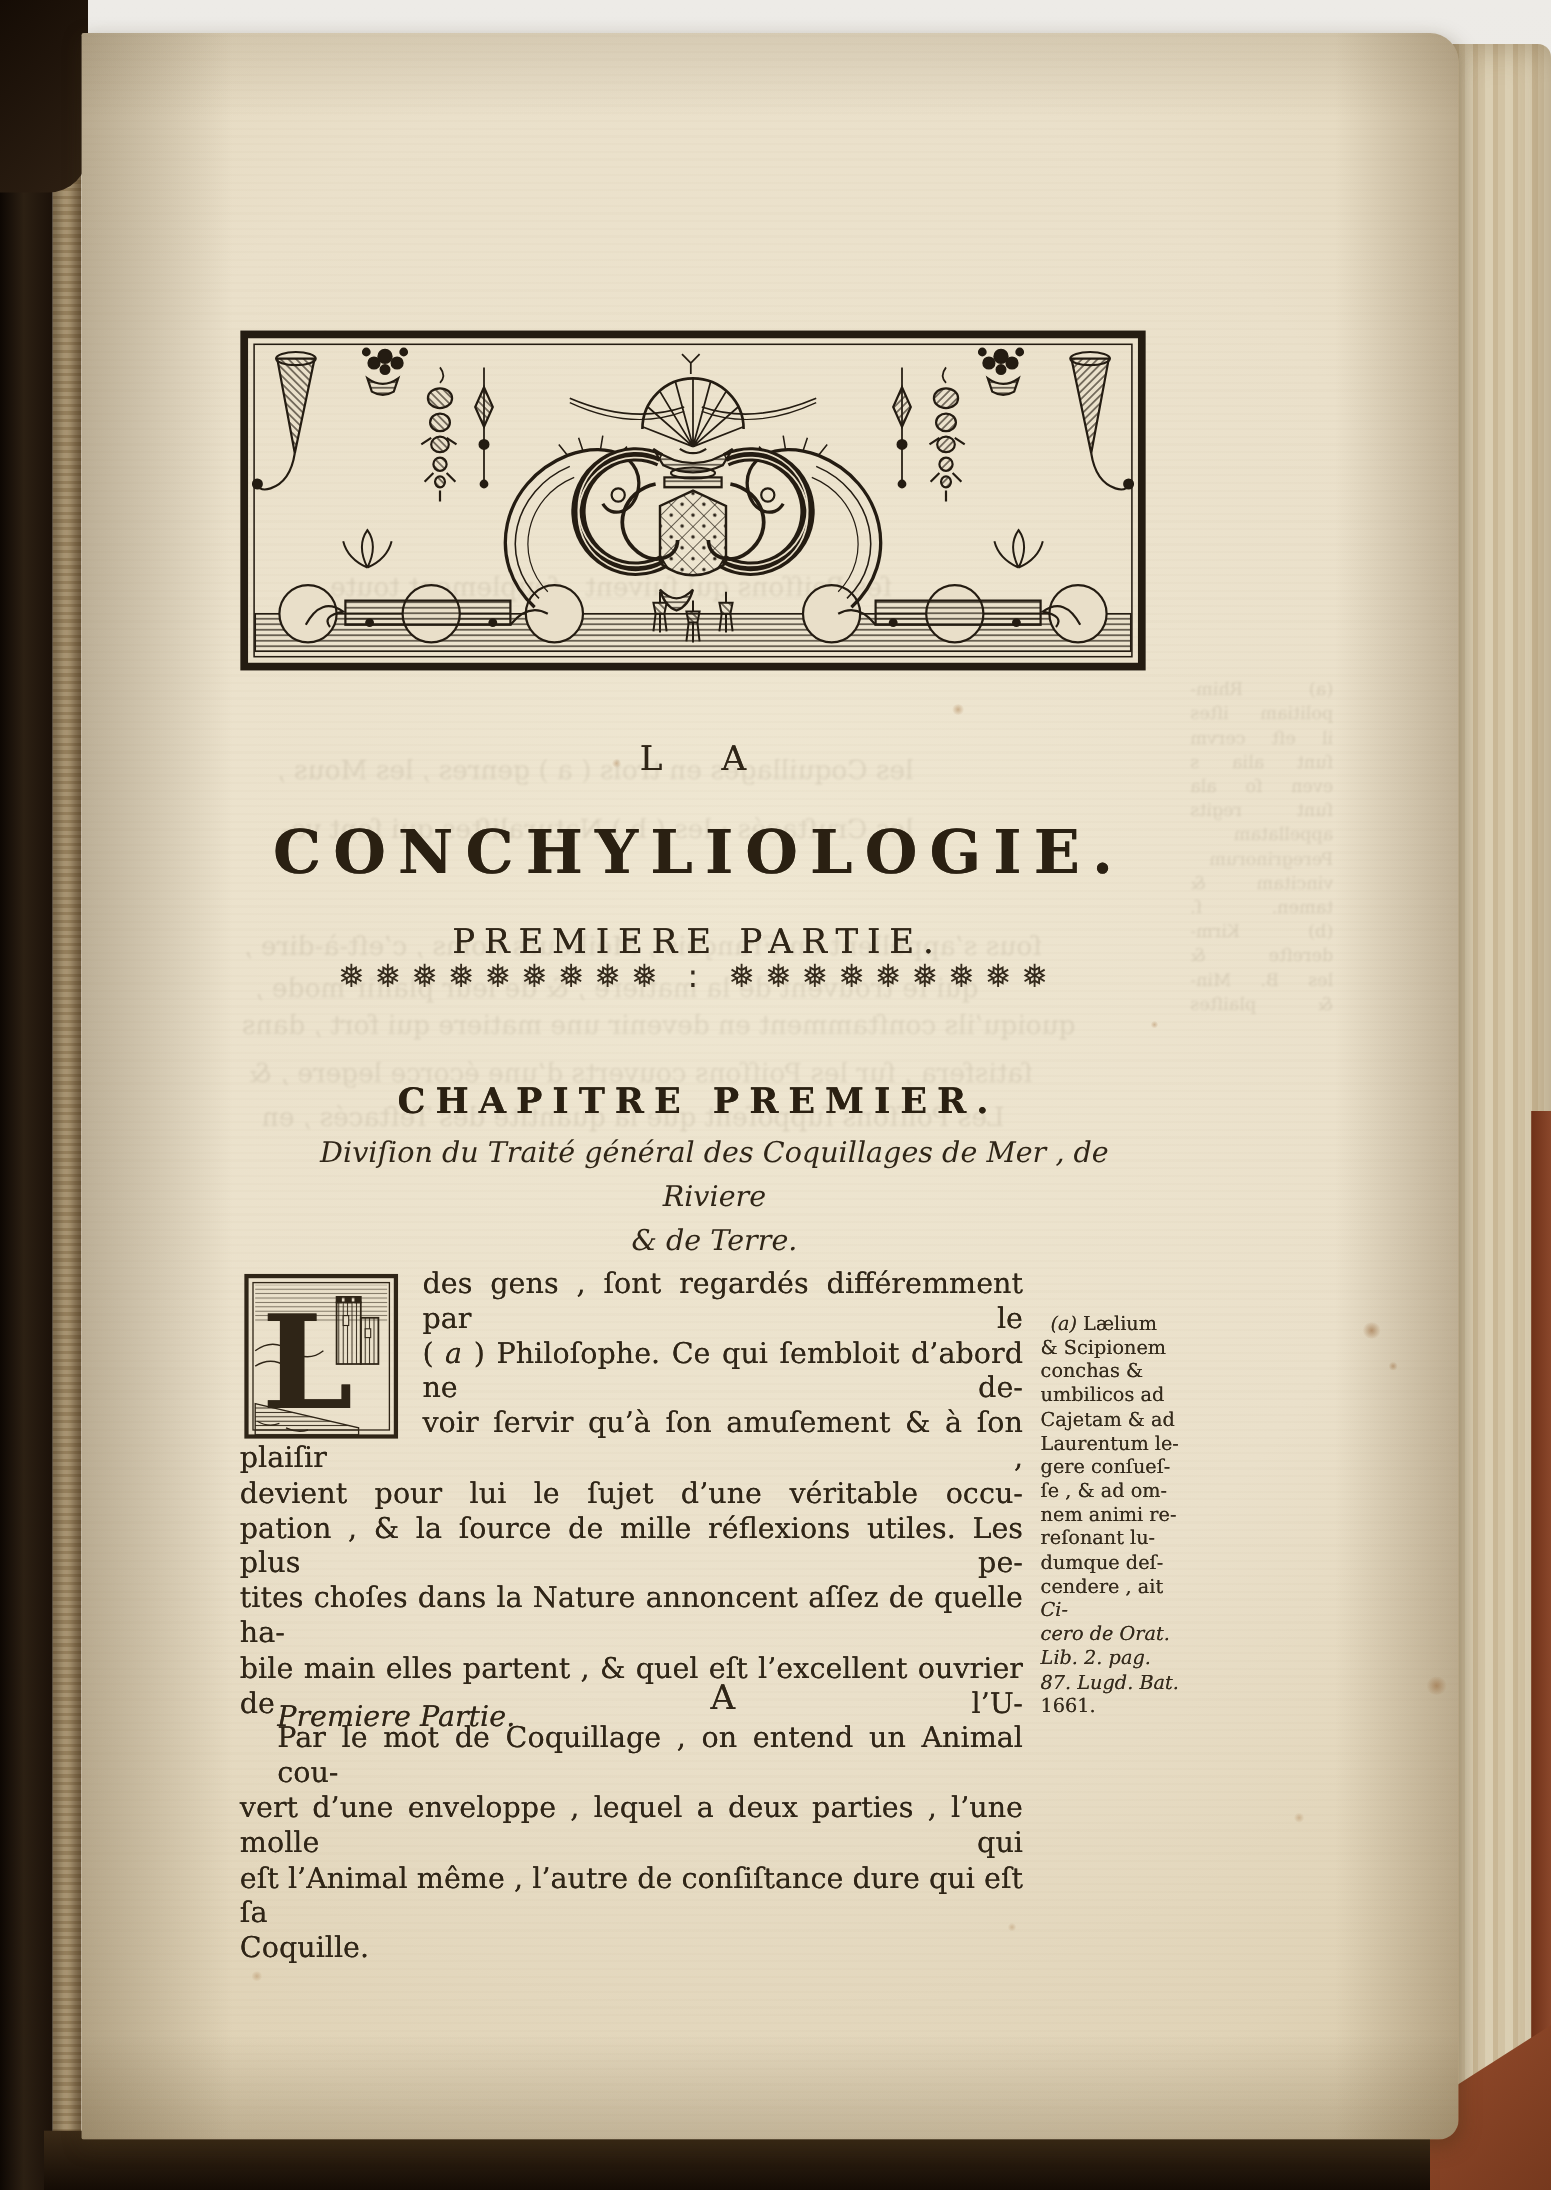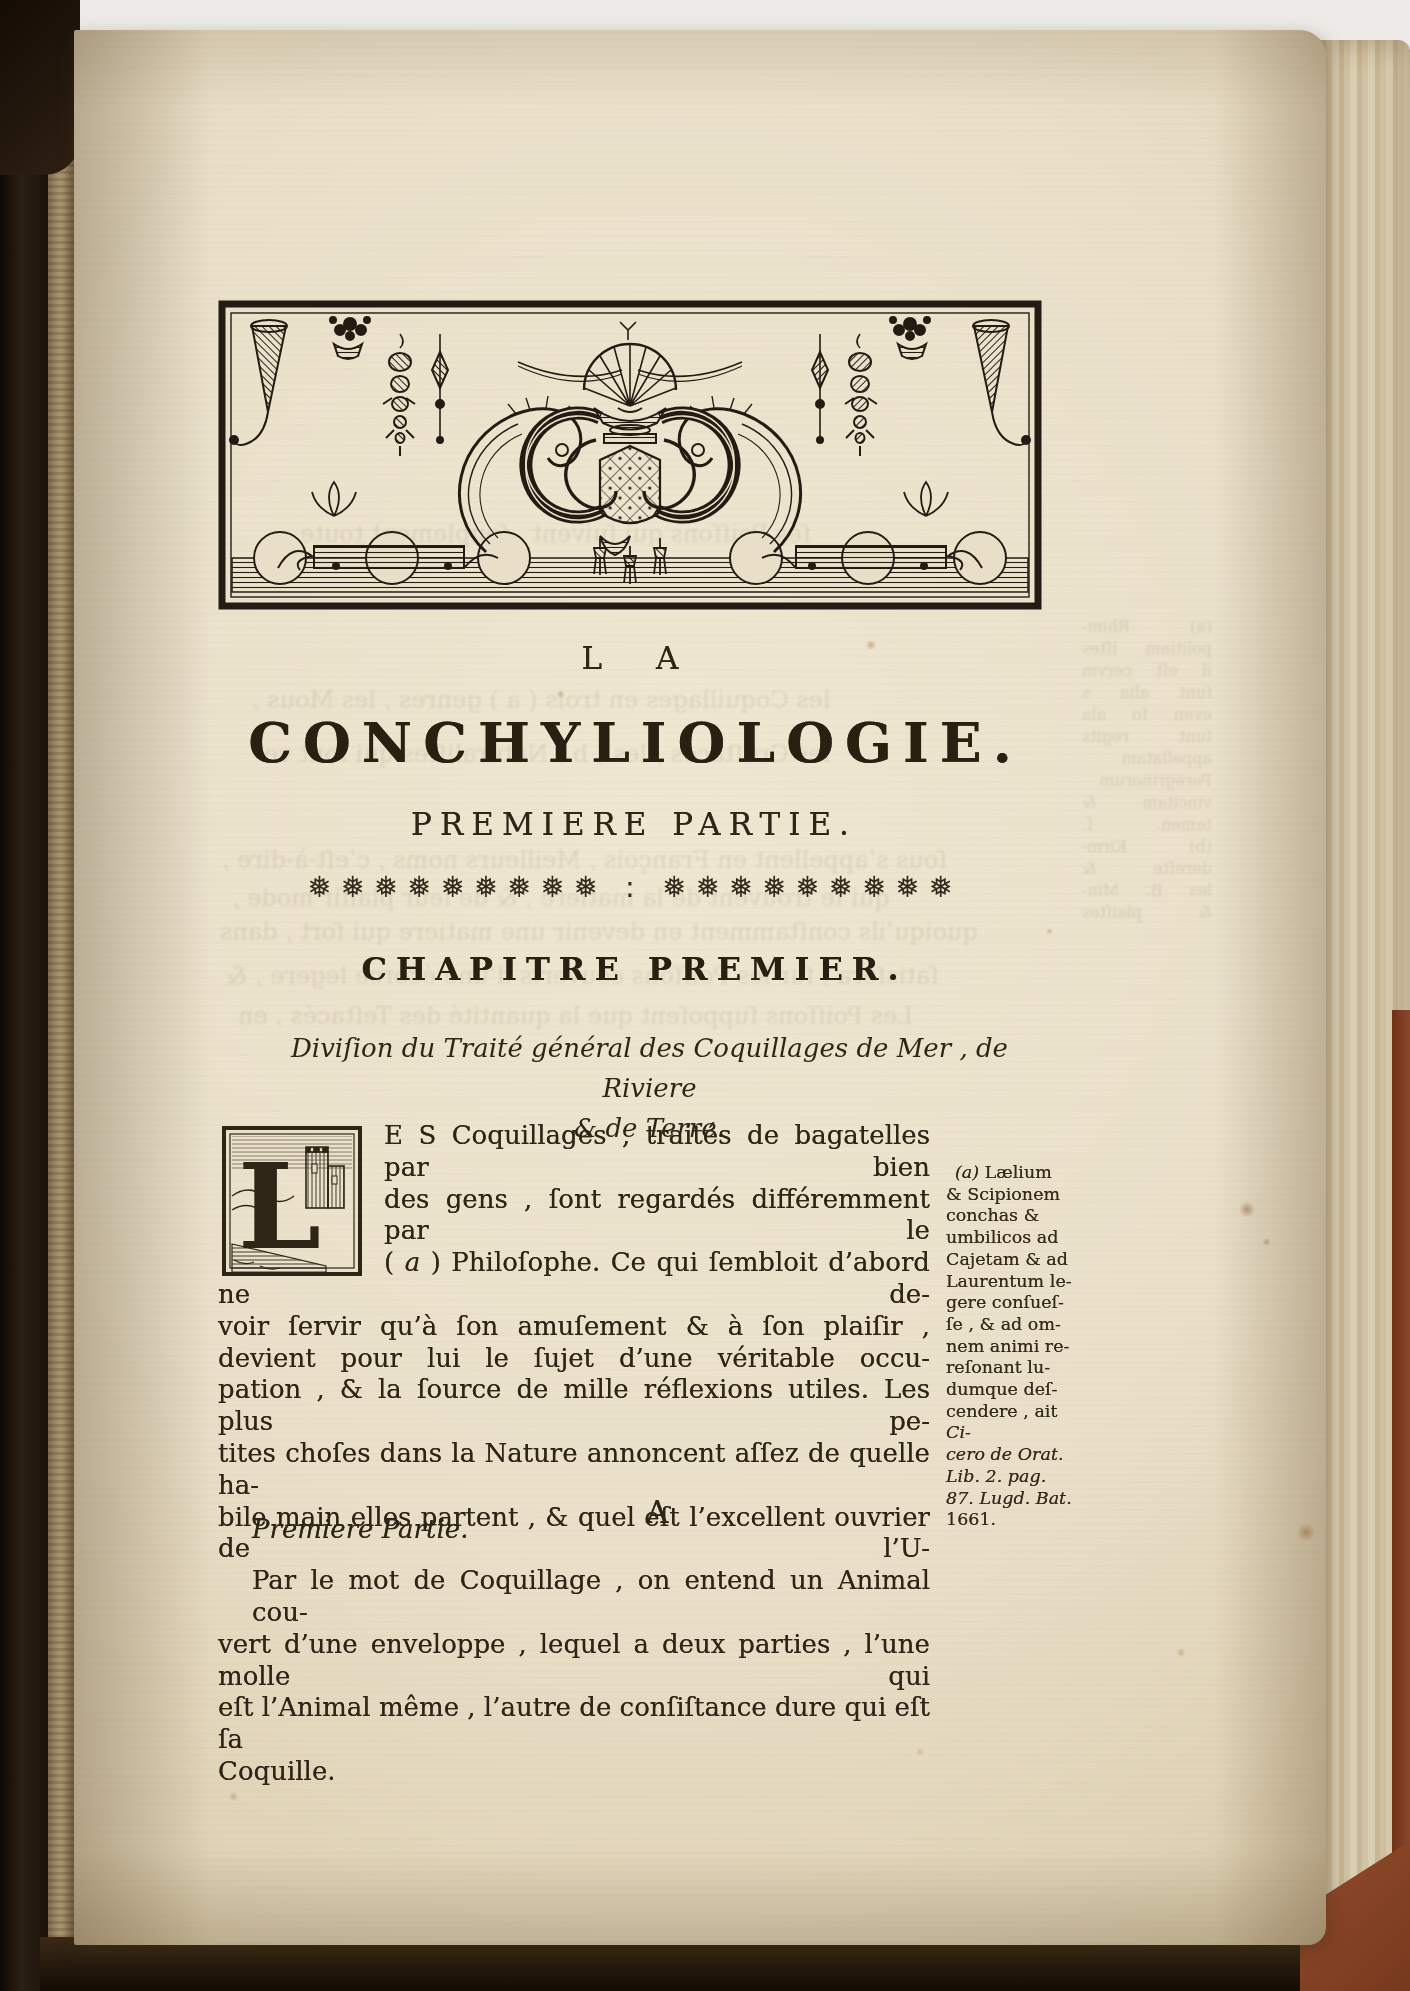--- a/index.html
+++ b/index.html
@@ -82,21 +82,21 @@
 
   .margin-note{position:absolute;left:946px;top:1162px;width:132px;
     font-size:17.5px;line-height:21.7px;color:#342a1c;}
   .margin-note .bl{text-align:left;text-align-last:auto;}
   .margin-note .bl:first-child{padding-left:9px;}
 
   .catchword{position:absolute;left:252px;top:1514px;font-style:italic;font-size:26px;}
   .signature{position:absolute;left:646px;top:1494px;font-size:31px;letter-spacing:2px;}
 
   .headpiece{position:absolute;left:218px;top:300px;width:824px;height:310px;}
-  .ink-soft{text-shadow:0 0 .5px rgba(47,37,23,.8);}
+  .ink-soft{text-shadow:0 0 .5px rgba(47,37,23,.8);margin-top:32px;}
 </style>
 </head>
 <body>
 
 <div class="scene">
 
   <div class="edges-right"></div>
   <div class="leather-right"></div>
   <div class="leather-corner"></div>
   <div class="cover-left"></div>
@@ -291,21 +291,20 @@
           <path d="M84,26 h4 v-5 h4 v5 h5 v-5 h4 v5 h5 v-5 h-22 Z" fill="#2f2517"></path>
         </g>
         <rect x="90" y="38" width="5" height="9" fill="#e9dfc9" stroke="#2f2517" stroke-width="1"></rect>
         <rect x="110" y="50" width="5" height="8" fill="#e9dfc9" stroke="#2f2517" stroke-width="1"></rect>
         <path d="M10,118 L104,140 L104,148 L10,148 Z" fill="url(#dh)" stroke="#2f2517" stroke-width="1.2"></path>
         <path d="M12,134 q10,6 20,2 m6,4 q10,5 20,2" stroke="#2f2517" fill="none" stroke-width="1.2"></path>
         <text x="16" y="122" font-family="DejaVu Serif, Liberation Serif, serif" font-weight="bold" font-size="118" fill="#2f2517">L</text>
       </svg>
     </div>
     <div class="lines">
-        <div class="bl"><span>E S Coquillages , traités de bagatelles par bien</span></div>
         <div class="bl"><span>des gens , ſont regardés différemment par le</span></div>
         <div class="bl"><span>( </span><em>a</em><span> ) Philoſophe. Ce qui ſembloit d’abord ne de-</span></div>
         <div class="bl"><span>voir ſervir qu’à ſon amuſement &amp; à ſon plaiſir ,</span></div>
         <div class="bl"><span>devient pour lui le ſujet d’une véritable occu-</span></div>
         <div class="bl"><span>pation , &amp; la ſource de mille réflexions utiles. Les plus pe-</span></div>
         <div class="bl"><span>tites choſes dans la Nature annoncent aſſez de quelle ha-</span></div>
         <div class="bl"><span>bile main elles partent , &amp; quel eſt l’excellent ouvrier de l’U-</span></div>
       </div>
     <div class="lines">
         <div class="bl ind"><span>Par le mot de Coquillage , on entend un Animal cou-</span></div>

